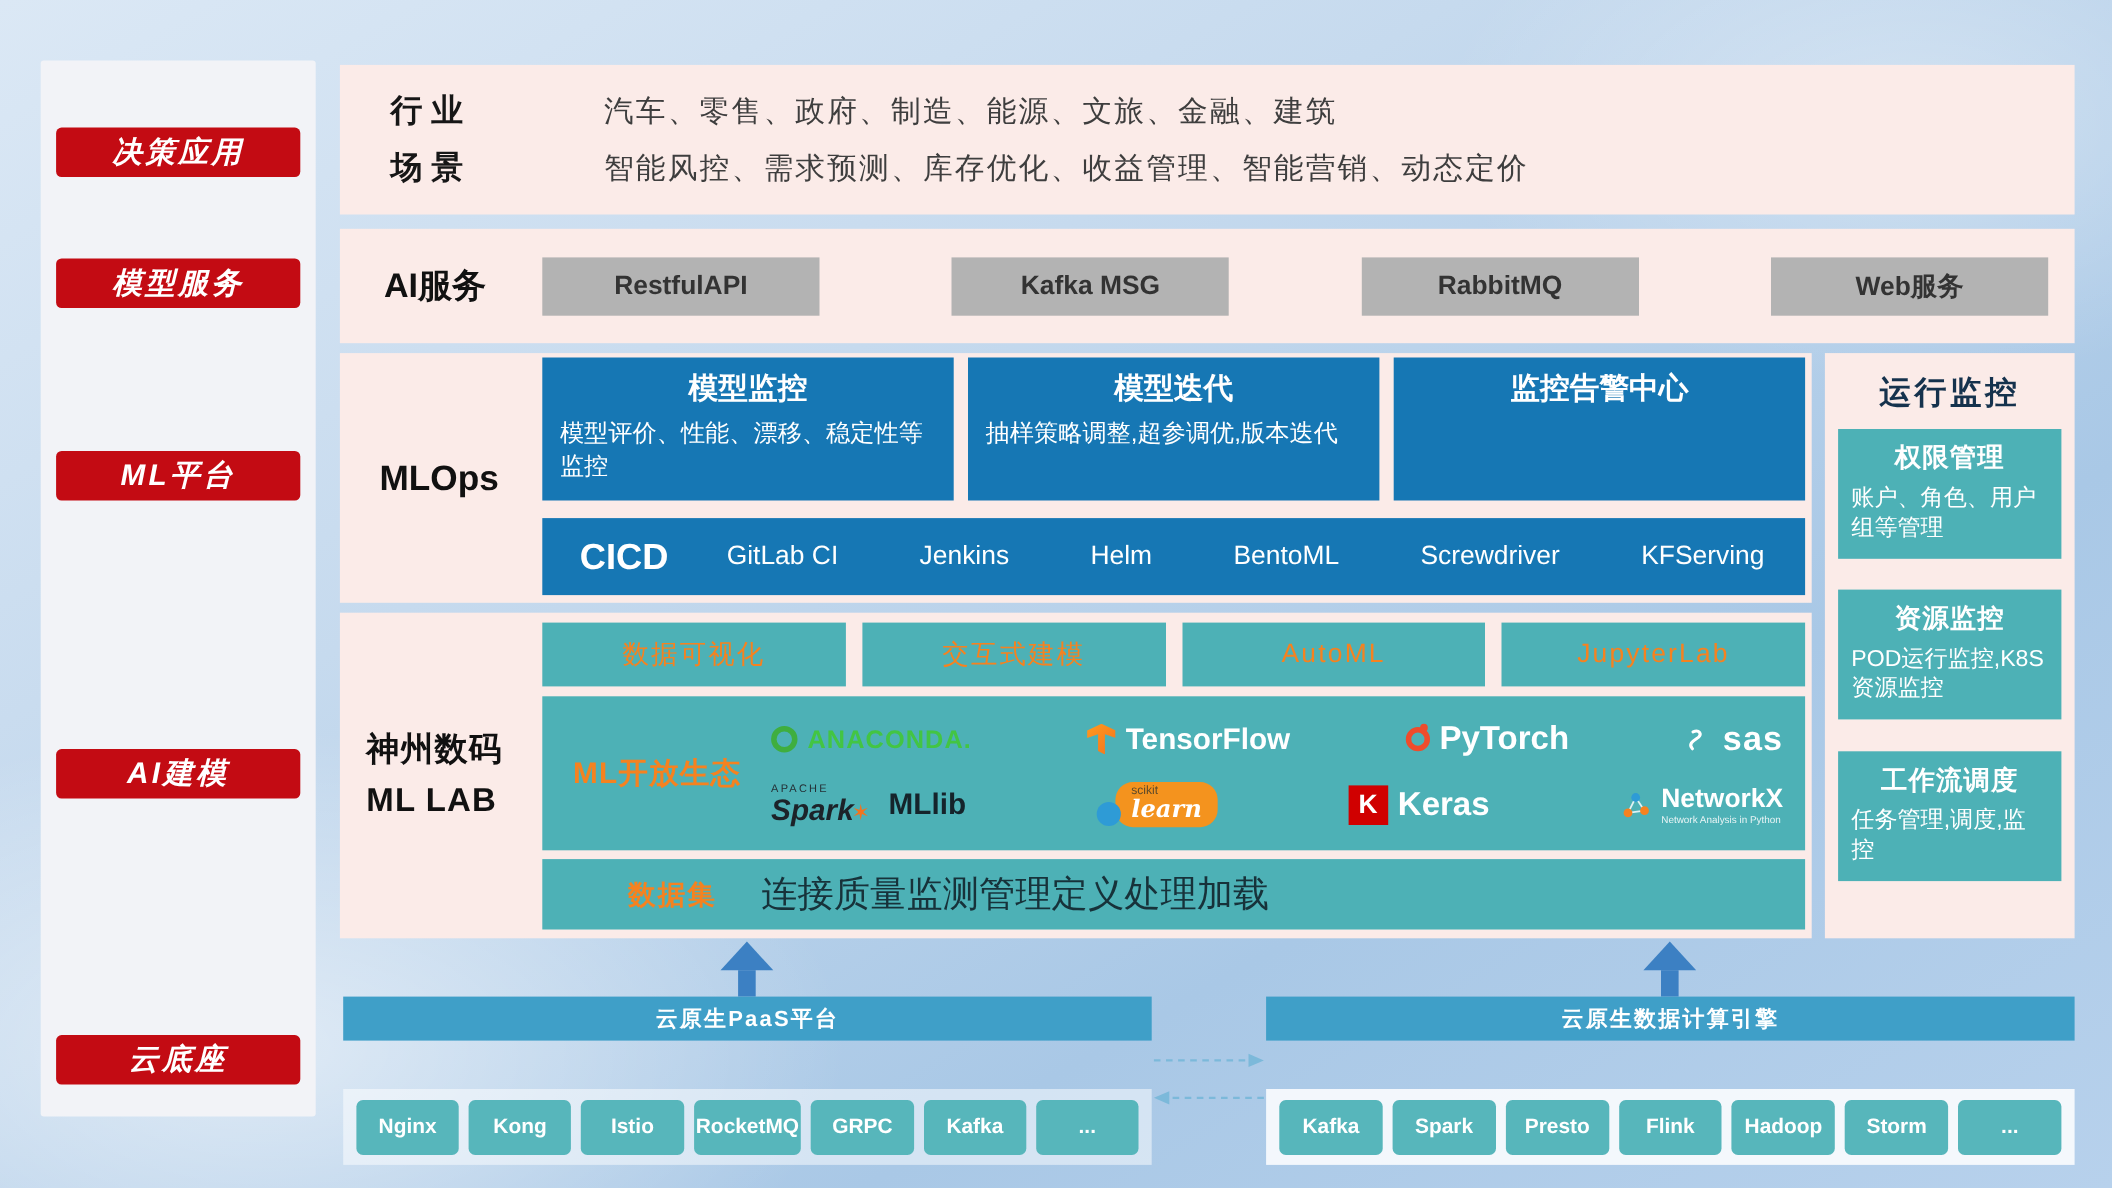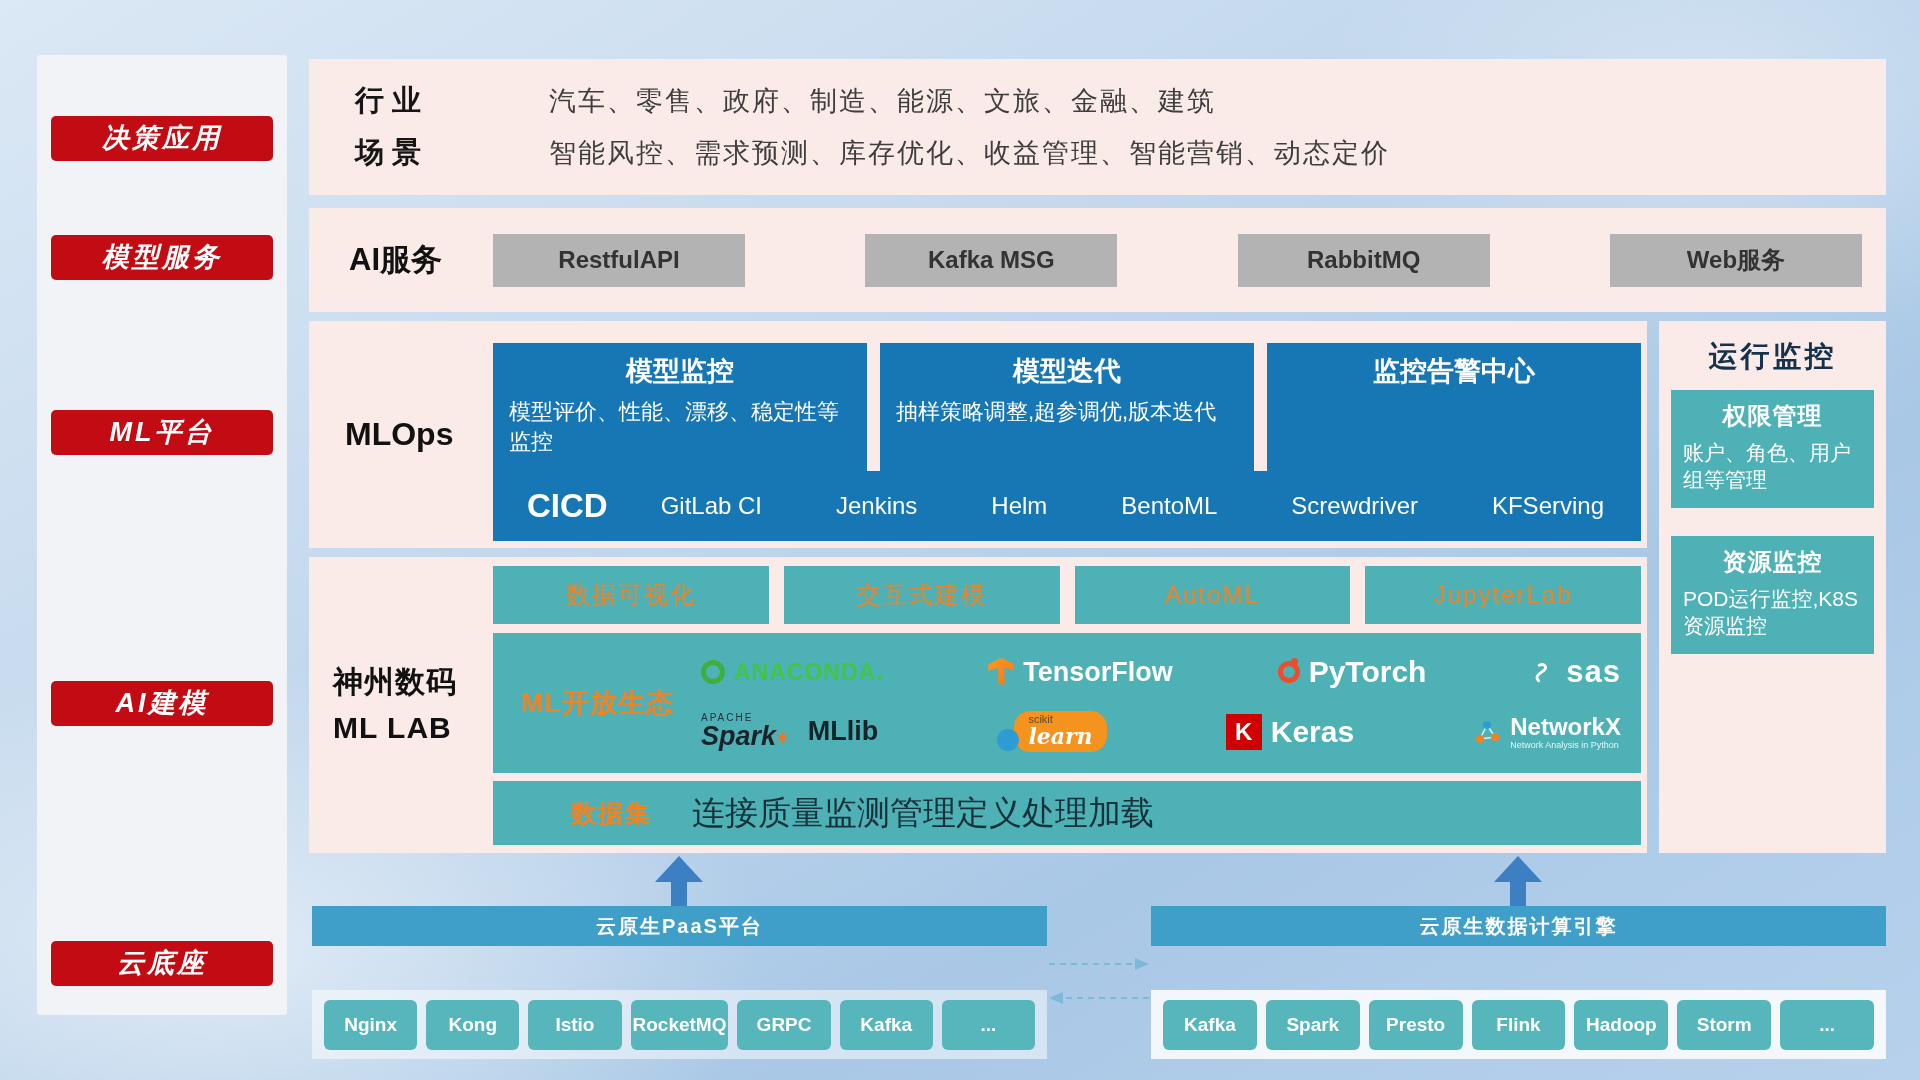--- a/index.html
+++ b/index.html
@@ -32,21 +32,21 @@
   .row2 { left:309px; top:208px; width:1577px; height:104px; }
   .row-label { position:absolute; left:40px; top:0; height:100%; display:flex; align-items:center;
     font-size:31px; font-weight:bold; color:#111; }
   .svc-buttons { position:absolute; left:184px; right:24px; top:0; height:100%;
     display:flex; align-items:center; justify-content:space-between; }
   .gray-btn { width:252px; height:53px; background:#b3b3b3; color:#333; font-size:24px;
     font-weight:bold; display:flex; align-items:center; justify-content:center; cursor:pointer; }
 
   .row3 { left:309px; top:321px; width:1338px; height:227px; }
   .mlops-label { left:36px; font-size:32px; }
-  .mlops-cards { position:absolute; left:184px; top:22px; width:1148px; height:130px; display:flex; gap:13px; }
+  .mlops-cards { position:absolute; left:184px; top:4px; width:1148px; height:130px; display:flex; gap:13px; }
   .blue-card { flex:1; background:#1677b4; color:#fff; padding:10px 16px 0; }
   .bc-title { text-align:center; font-size:27px; font-weight:bold; margin-bottom:8px; }
   .bc-desc { font-size:22px; line-height:1.35; }
   .cicd-bar { position:absolute; left:184px; top:150px; width:1148px; height:70px;
     background:#1677b4; color:#fff; display:flex; align-items:center; }
   .cicd-label { font-size:33px; font-weight:bold; margin-left:34px; }
   .cicd-items { flex:1; display:flex; justify-content:space-around; font-size:24px; margin-left:16px; }
 
   .row4 { left:309px; top:557px; width:1338px; height:296px; }
   .lab-label { position:absolute; left:24px; top:0; height:100%; display:flex; flex-direction:column;
@@ -275,20 +275,24 @@
   <aside class="panel monitor">
     <div class="mon-title">运行监控</div>
     <div class="mon-card" style="top:69px">
       <div class="mc-title">权限管理</div>
       <div class="mc-desc">账户、角色、用户组等管理</div>
     </div>
     <div class="mon-card" style="top:215px">
       <div class="mc-title">资源监控</div>
       <div class="mc-desc">POD运行监控,K8S资源监控</div>
     </div>
+    <div class="mon-card" style="top:362px">
+      <div class="mc-title">工作流调度</div>
+      <div class="mc-desc">任务管理,调度,监控</div>
+    </div>
   </aside>
 
   <div class="up-arrow" style="left:655px">
     <i class="ua-head"></i>
       <i class="ua-stem"></i>
   </div>
   <div class="up-arrow" style="left:1494px">
     <i class="ua-head"></i>
       <i class="ua-stem"></i>
   </div>

